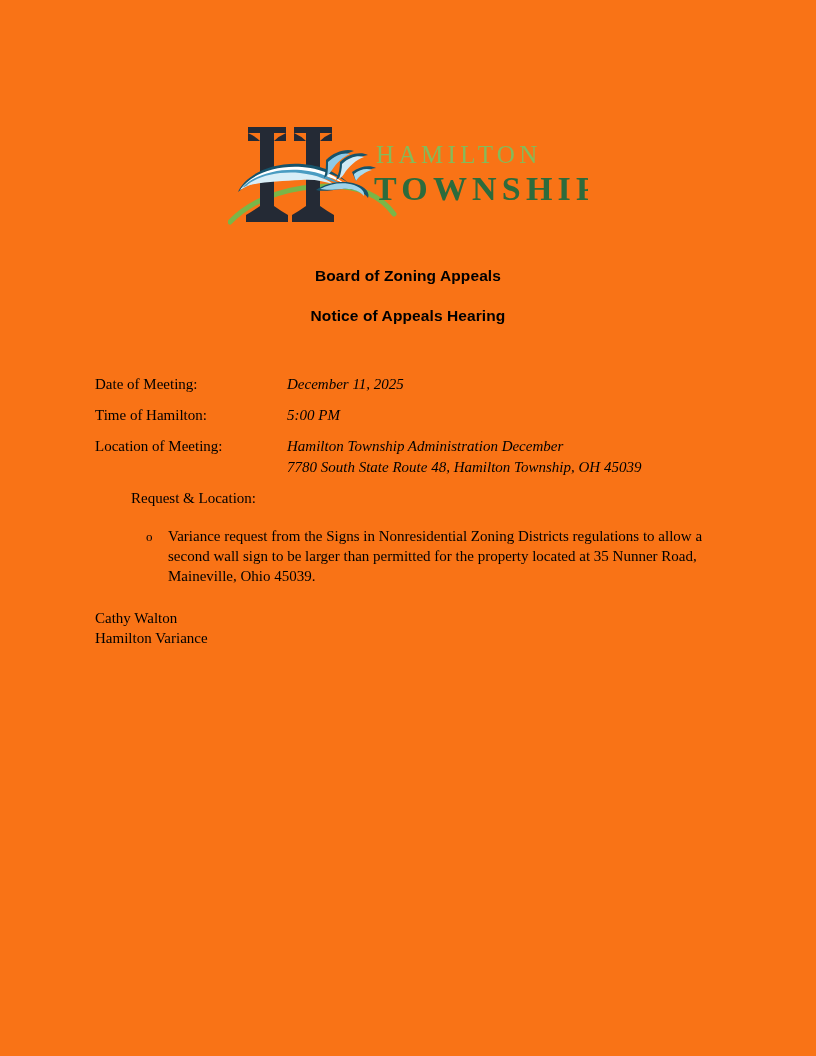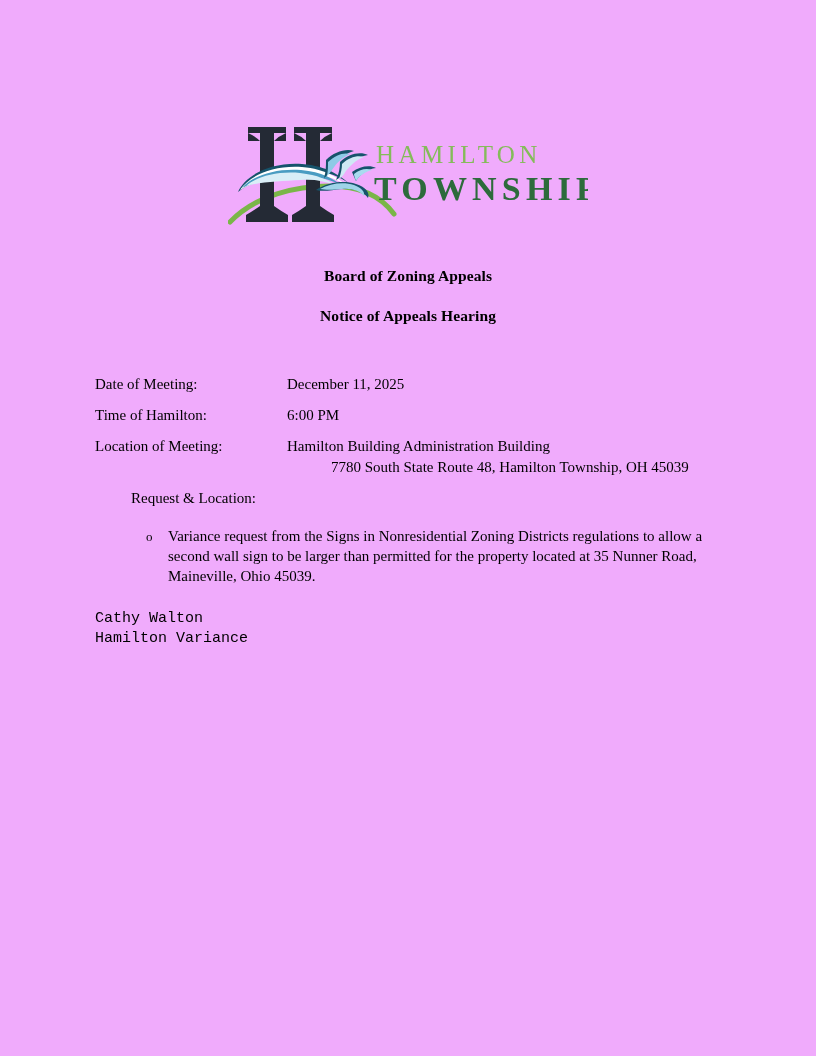--- a/index.html
+++ b/index.html
@@ -13,21 +13,21 @@
     position: relative;
     font-family: "Liberation Serif", "DejaVu Serif", serif;
     color: #000000;
     overflow: hidden;
   }
 
   .page {
     position: relative;
     width: 816px;
     height: 1056px;
-    background: #f0abfc;
+    background: #f97316;
   }
 
   
   .logo-block {
     position: absolute;
     left: 228px;
     top: 118px;
     width: 360px;
     height: 112px;
   }
@@ -39,21 +39,21 @@
 
   
   .heading-group {
     position: absolute;
     left: 0;
     top: 268px;
     width: 816px;
     text-align: center;
   }
   .doc-heading {
-    font-family: Liberation Serif, serif;
+    font-family: Liberation Sans, sans-serif;
     font-weight: bold;
     font-size: 15.5px;
     letter-spacing: 0.1px;
     color: #000000;
     line-height: 1.0;
   }
   .doc-heading.first { margin-bottom: 24px; }
 
   
   .details {
@@ -69,25 +69,25 @@
     align-items: flex-start;
     margin-bottom: 16px;
   }
   .detail-label {
     width: 192px;
     flex: 0 0 192px;
     white-space: nowrap;
   }
   .detail-value {
     flex: 1 1 auto;
+    font-style: italic;
   }
   .detail-value .line2 {
     display: block;
     margin-top: 6px;
-    margin-left: 44px;
   }
 
   
   .request-section {
     position: absolute;
     left: 95px;
     top: 491px;
     width: 640px;
     font-size: 15px;
   }
@@ -115,21 +115,21 @@
   }
 
   
   .signature {
     position: absolute;
     left: 95px;
     top: 609px;
     font-size: 15px;
     line-height: 1.33;
   }
-  .signature div { white-space: nowrap; font-family: Liberation Mono, monospace; }
+  .signature div { white-space: nowrap; }
 </style>
 </head>
 <body>
 
 <div class="page">
 
   <div class="logo-block">
     <svg class="logo-svg" viewBox="0 0 360 112" xmlns="http://www.w3.org/2000/svg">
 
       <g>
@@ -205,27 +205,27 @@
 
   <div class="details">
 
     <div class="detail-row">
       <div class="detail-label">Date of Meeting:</div>
       <div class="detail-value">December 11, 2025</div>
     </div>
 
     <div class="detail-row">
       <div class="detail-label">Time of Hamilton:</div>
-      <div class="detail-value">6:00 PM</div>
+      <div class="detail-value">5:00 PM</div>
     </div>
 
     <div class="detail-row">
       <div class="detail-label">Location of Meeting:</div>
       <div class="detail-value">
-        <span>Hamilton Building Administration Building</span>
+        <span>Hamilton Township Administration December</span>
         <span class="line2">7780 South State Route 48, Hamilton Township, OH 45039</span>
       </div>
     </div>
 
   </div>
 
   <div class="request-section">
     <div class="request-label">Request &amp; Location:</div>
     <ul class="bullet-list">
       <li class="bullet-item">

